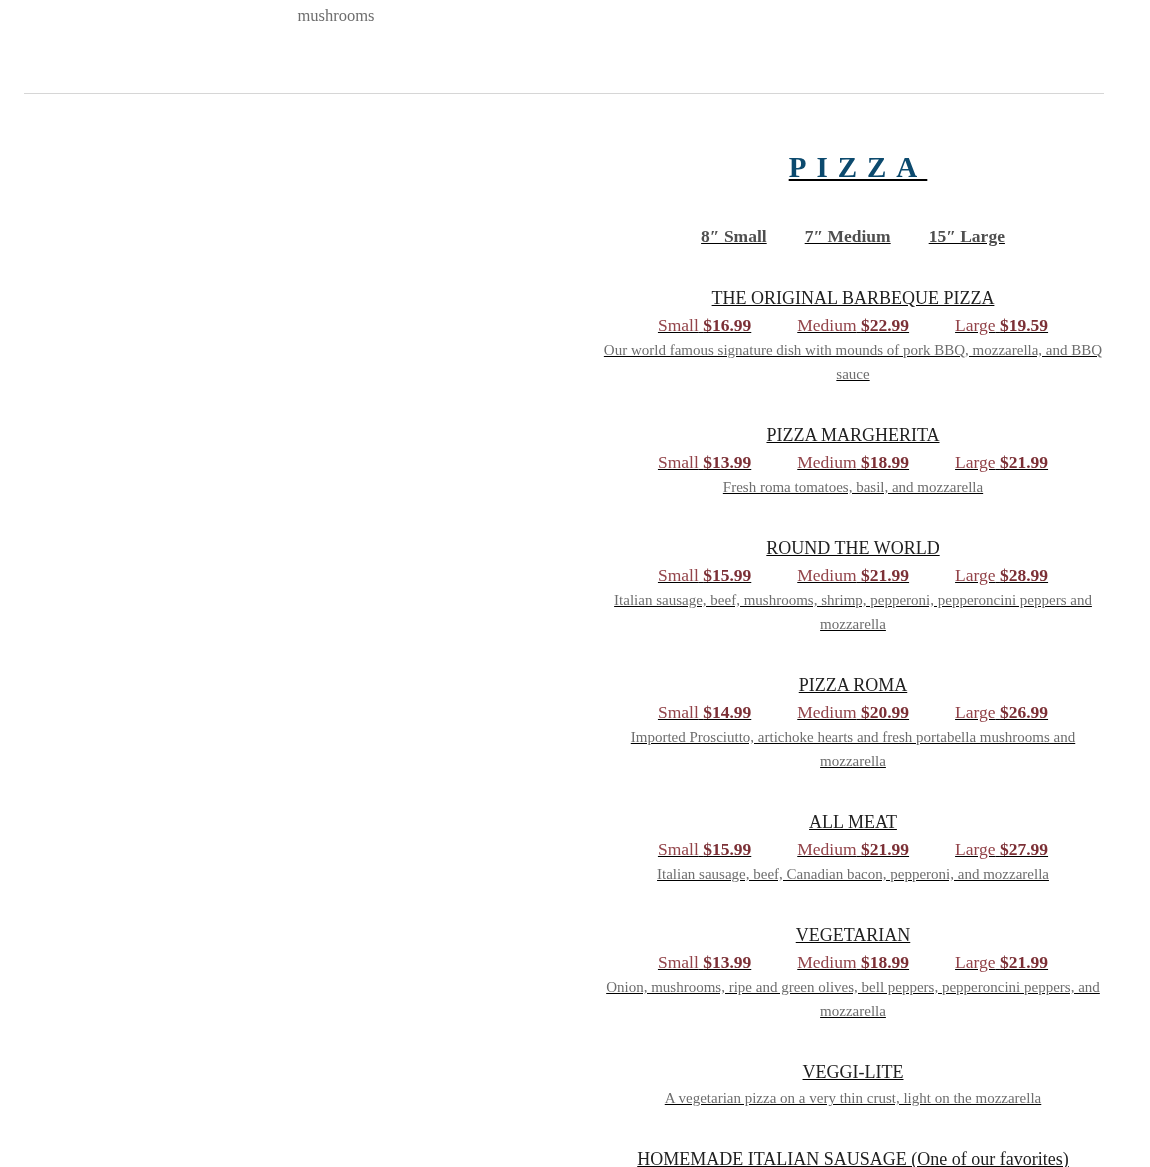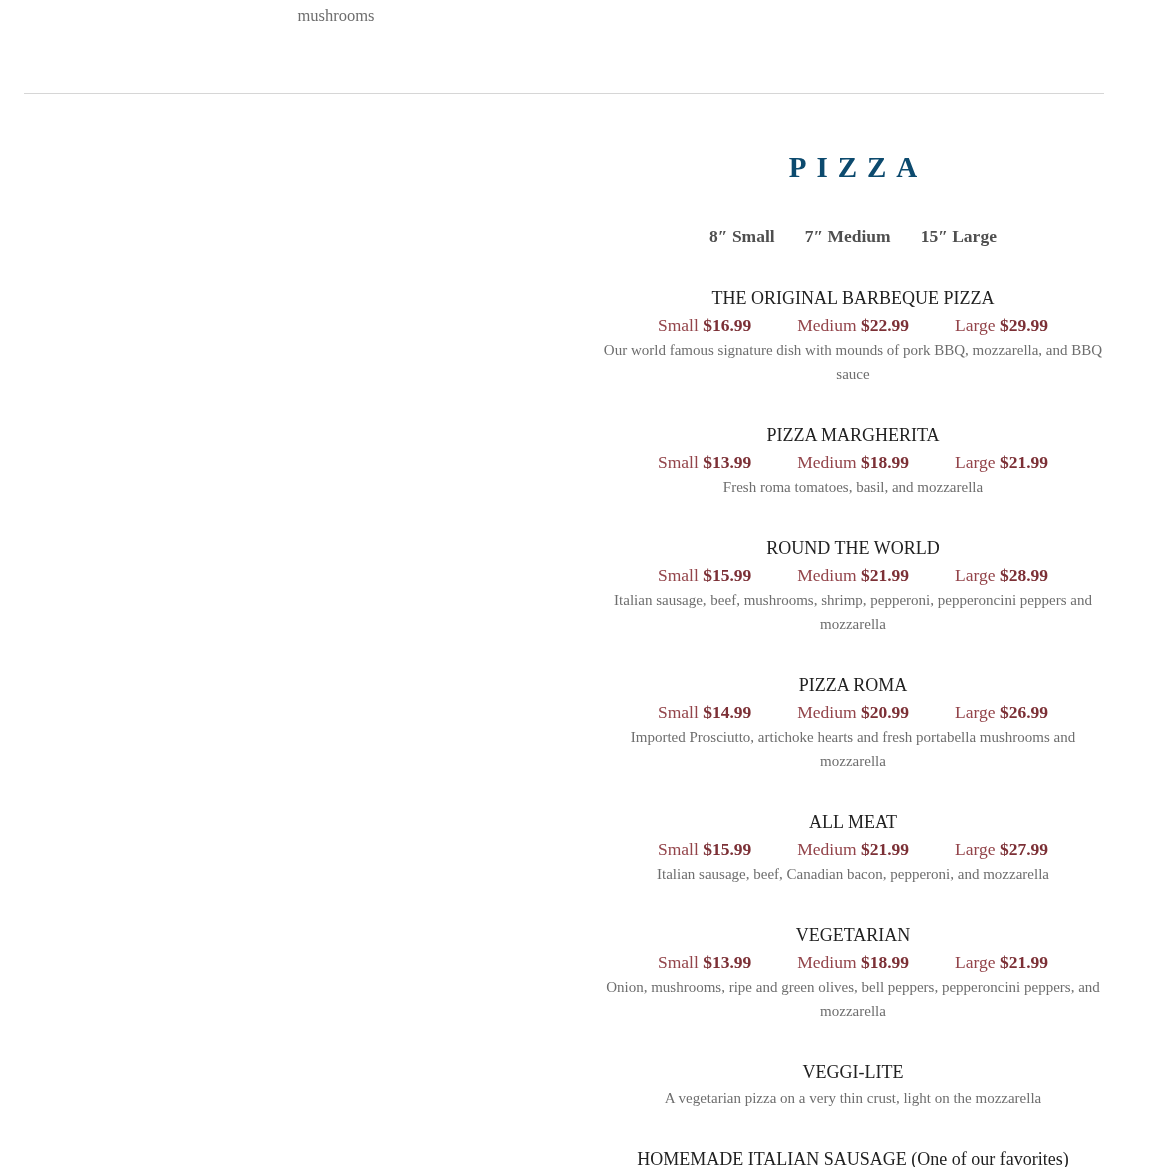--- a/index.html
+++ b/index.html
@@ -9,20 +9,21 @@
     width: 1150px;
     height: 1167px;
     overflow: hidden;
     font-family: "Liberation Serif", "DejaVu Serif", serif;
   }
   .page {
     position: relative;
     width: 1150px;
     height: 1167px;
     background: #ffffff;
+    text-decoration: underline;
   }
   
   .top-area {
     position: relative;
     height: 93px;
   }
   .prev-desc-fragment {
     position: absolute;
     top: 4px;
     left: 336px;
@@ -50,21 +51,21 @@
     font-size: 29px;
     font-weight: bold;
     letter-spacing: 10px;
     padding-left: 10px; 
     color: #0c4a6e;
     line-height: 34px;
   }
   .sizes-row {
     display: flex;
     justify-content: center;
-    gap: 30px;
+    gap: 38px;
     margin-top: 40px;
     color: #4f4f4f;
     font-weight: bold;
     font-size: 17.5px;
     line-height: 24px;
   }
   .menu-items {
     padding-bottom: 20px;
   }
   .menu-item { margin-top: 36px; }
@@ -113,21 +114,21 @@
         <span>7″ Medium</span>
         <span>15″ Large</span>
       </div>
 
     <div class="menu-items">
   <div class="menu-item">
     <h3 class="item-name">THE ORIGINAL BARBEQUE PIZZA</h3>
     <div class="item-prices">
             <span class="price-seg"><span class="price-label">Small</span> <span class="price-amount">$16.99</span></span>
             <span class="price-seg"><span class="price-label">Medium</span> <span class="price-amount">$22.99</span></span>
-            <span class="price-seg"><span class="price-label">Large</span> <span class="price-amount">$29.99</span></span>
+            <span class="price-seg"><span class="price-label">Large</span> <span class="price-amount">$19.59</span></span>
           </div>
     <p class="item-description">Our world famous signature dish with mounds of pork BBQ, mozzarella, and BBQ sauce</p>
   </div>
 
   <div class="menu-item">
     <h3 class="item-name">PIZZA MARGHERITA</h3>
     <div class="item-prices">
             <span class="price-seg"><span class="price-label">Small</span> <span class="price-amount">$13.99</span></span>
             <span class="price-seg"><span class="price-label">Medium</span> <span class="price-amount">$18.99</span></span>
             <span class="price-seg"><span class="price-label">Large</span> <span class="price-amount">$21.99</span></span>

